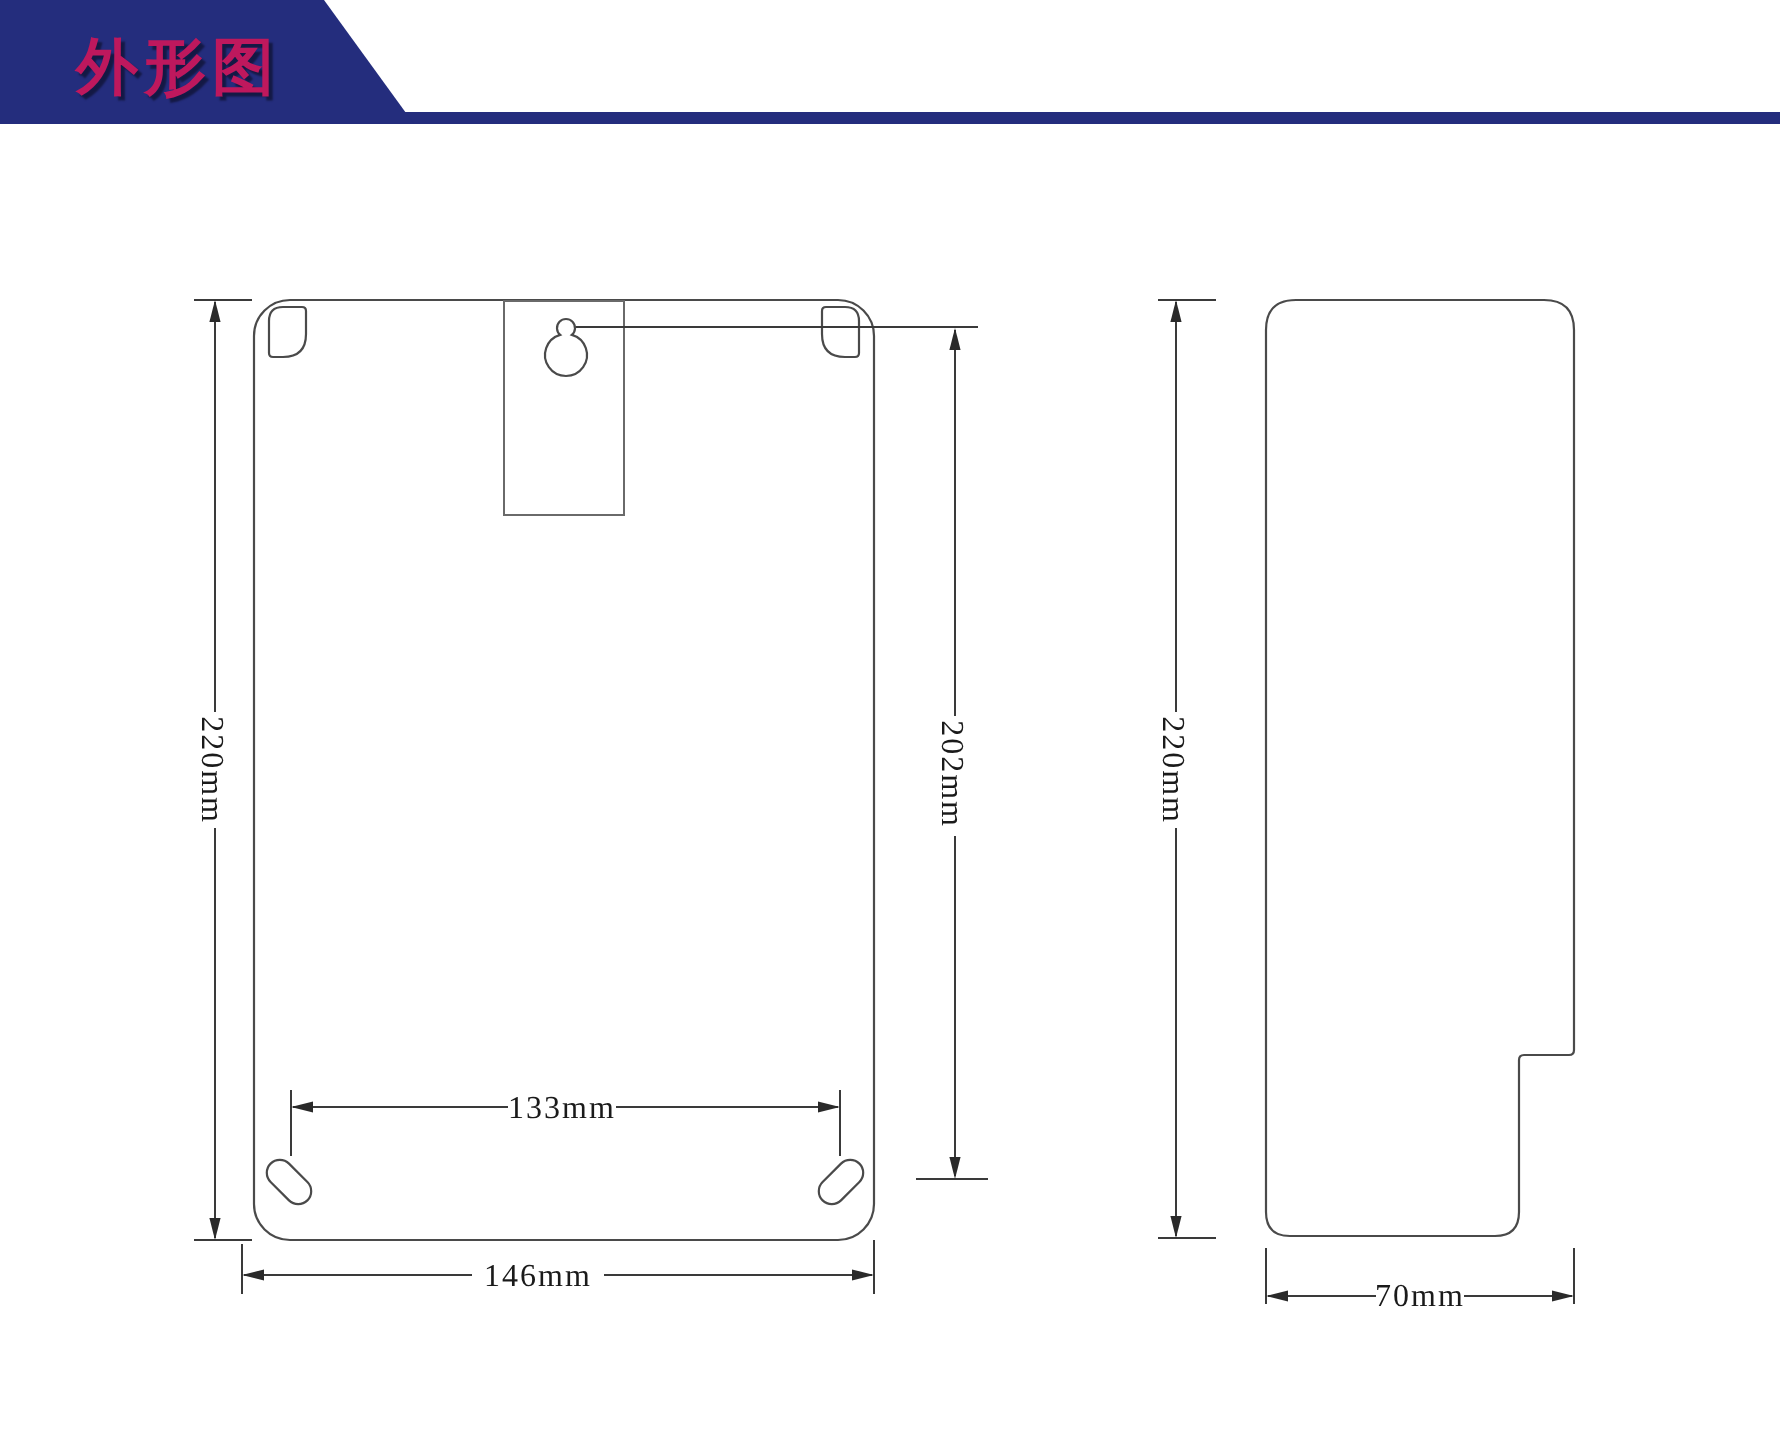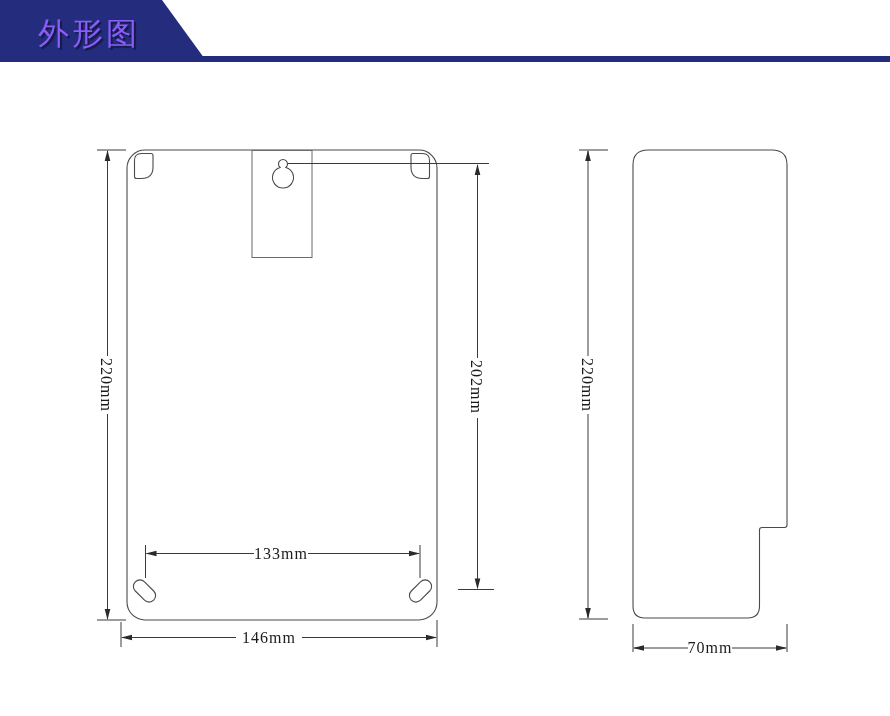--- a/index.html
+++ b/index.html
@@ -4,21 +4,21 @@
 <style>
   html,body{margin:0;padding:0;background:#ffffff;}
   .page{position:relative;width:890px;height:716px;background:#ffffff;overflow:hidden;
         font-family:"Liberation Serif","DejaVu Serif",serif;}
   
   .header{position:absolute;left:0;top:0;width:890px;height:62px;}
   .header-underline{position:absolute;left:200px;right:0;bottom:0;height:6px;background:#242d7d;}
   .header-accent{position:absolute;left:0;top:0;width:210px;height:62px;background:#242d7d;
                  clip-path:polygon(0 0,162px 0,207px 100%,0 100%);}
   .header-title{position:absolute;left:38px;top:13px;width:160px;
-                color:#8b5cf6;font-size:31px;font-weight:normal;letter-spacing:3px;
+                color:#be185d;font-size:31px;font-weight:bold;letter-spacing:3px;
                 font-family:"DejaVu Serif","Liberation Serif",serif;
                 text-shadow:2px 2px 1px rgba(0,0,0,0.45);white-space:nowrap;}
   
   .drawing{position:absolute;left:0;top:0;width:890px;height:716px;}
   .outline{fill:none;stroke:#4a4a4a;stroke-width:1.1;}
   .outline-light{fill:none;stroke:#6a6a6a;stroke-width:1;}
   .dim{fill:none;stroke:#3a3a3a;stroke-width:1;}
   .arrow{fill:#2a2a2a;stroke:none;}
   .dim-text{fill:#1a1a1a;font-size:16px;letter-spacing:1px;
             font-family:"Liberation Serif","DejaVu Serif",serif;}

